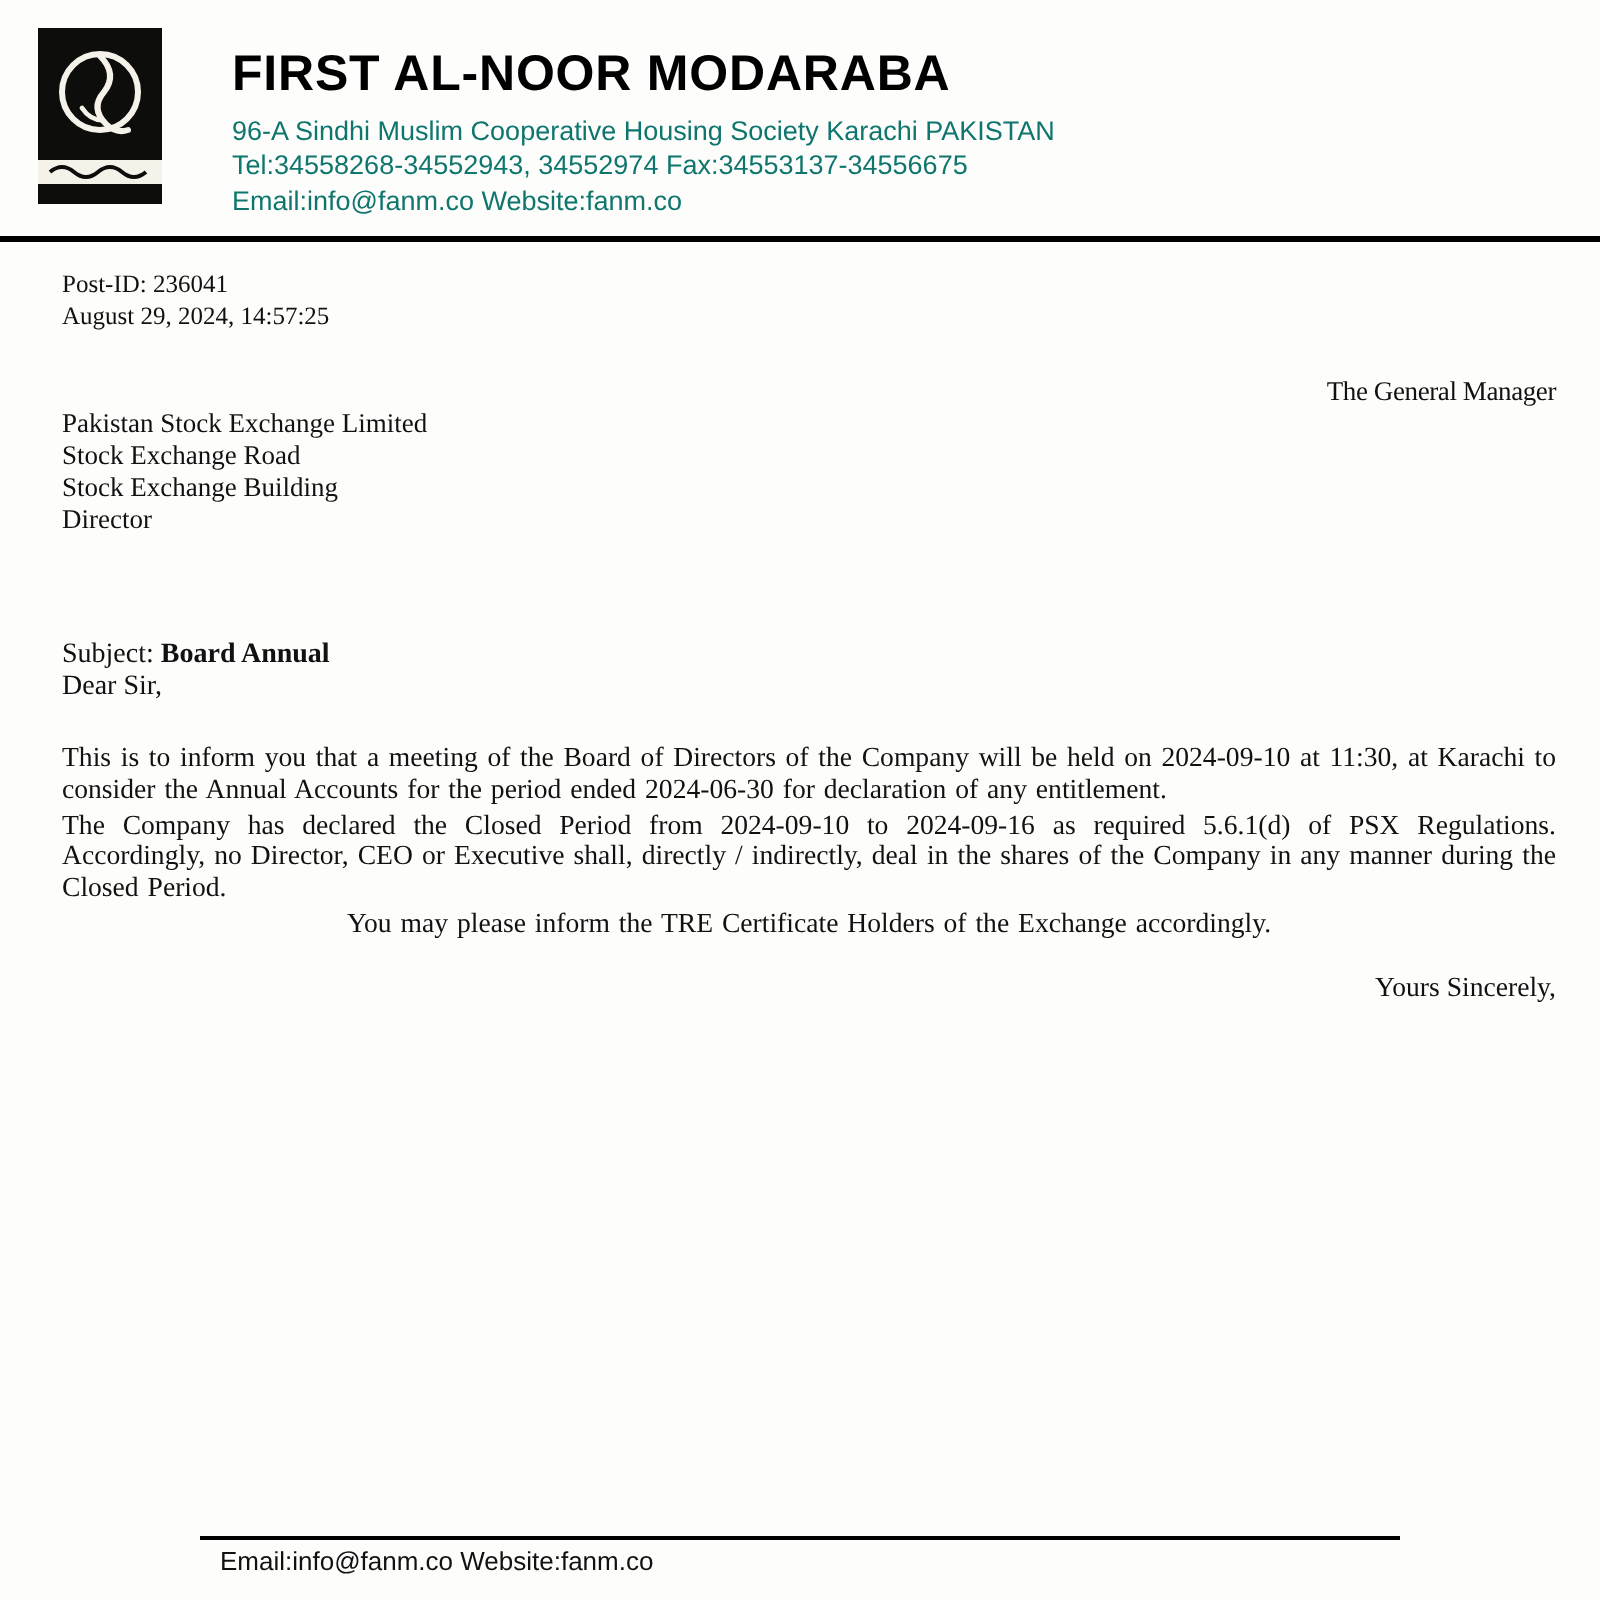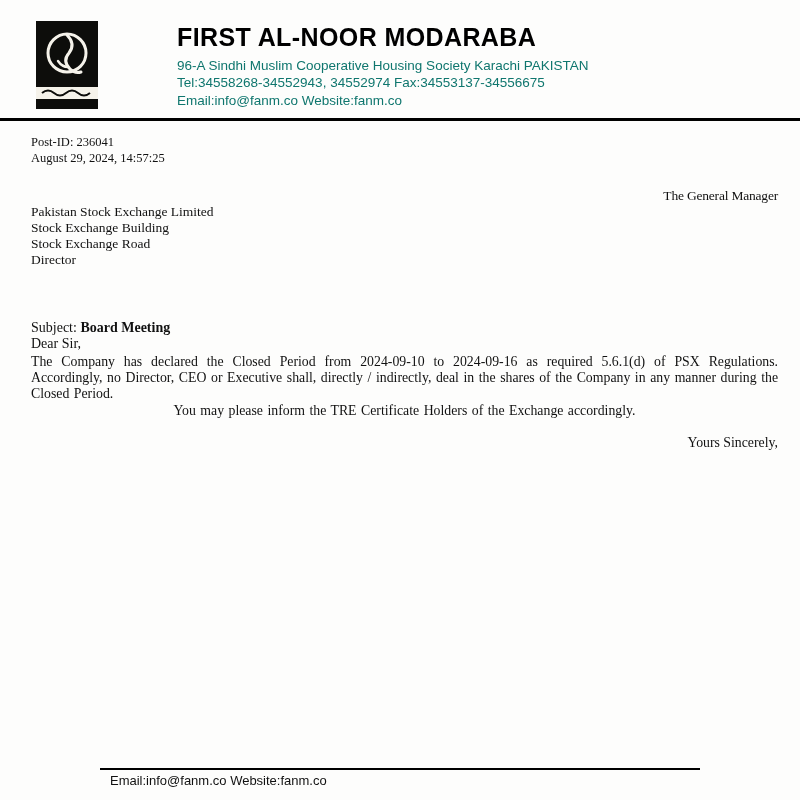--- a/index.html
+++ b/index.html
@@ -11,23 +11,22 @@
     width: 800px;
     height: 800px;
     background: #fdfdfc;
     color: #111;
     font-family: "Liberation Serif", serif;
   }
 
   
   .letterhead {
     display: flex;
-    align-items: flex-end;
-    padding: 14px 0 0 36px;
-    gap: 44px;
+    align-items: flex-start;
+    padding: 14px 0 0 19px;
   }
   .logo-wrap {
     width: 62px;
     height: 88px;
     flex: 0 0 auto;
   }
   .logo-wrap svg { display: block; width: 100%; height: 100%; }
   .head-text { margin-left: 35px; margin-top: 10px; }
   .company-name {
     font-family: "Liberation Sans", sans-serif;
@@ -122,32 +121,33 @@
 
   <main class="letter-body">
     <div class="meta-block">
       <div>Post-ID: 236041</div>
       <div>August 29, 2024, 14:57:25</div>
     </div>
 
     <div class="recipient-block">
       <div class="bold">The General Manager</div>
       <div>Pakistan Stock Exchange Limited</div>
+      <div>Stock Exchange Road</div>
       <div>Stock Exchange Building</div>
-      <div>Stock Exchange Road</div>
       <div>Director</div>
     </div>
 
     <div class="subject-line">
       <span>Subject:</span>
-      <b>Board Meeting</b>
+      <b>Board Annual</b>
     </div>
 
     <div class="salutation">Dear Sir,</div>
 
+    <p class="para" style="margin-top:19px">This is to inform you that a meeting of the Board of Directors of the Company will be held on  2024-09-10 at 11:30, at Karachi to consider the Annual Accounts for the period ended 2024-06-30 for declaration of any entitlement.</p>
     <p class="para">The Company has declared the Closed Period from 2024-09-10  to  2024-09-16  as required 5.6.1(d) of PSX Regulations. Accordingly, no Director, CEO or Executive shall, directly / indirectly, deal in the shares of the Company in any manner during the Closed Period.</p>
     <p class="para no-justify">You may please inform the TRE Certificate Holders of the Exchange accordingly.</p>
 
     <div class="closing">Yours Sincerely,</div>
   </main>
 
   <footer class="page-footer">
     <div class="footer-rule"></div>
     <div class="footer-text">Email:info@fanm.co Website:fanm.co</div>
   </footer>

